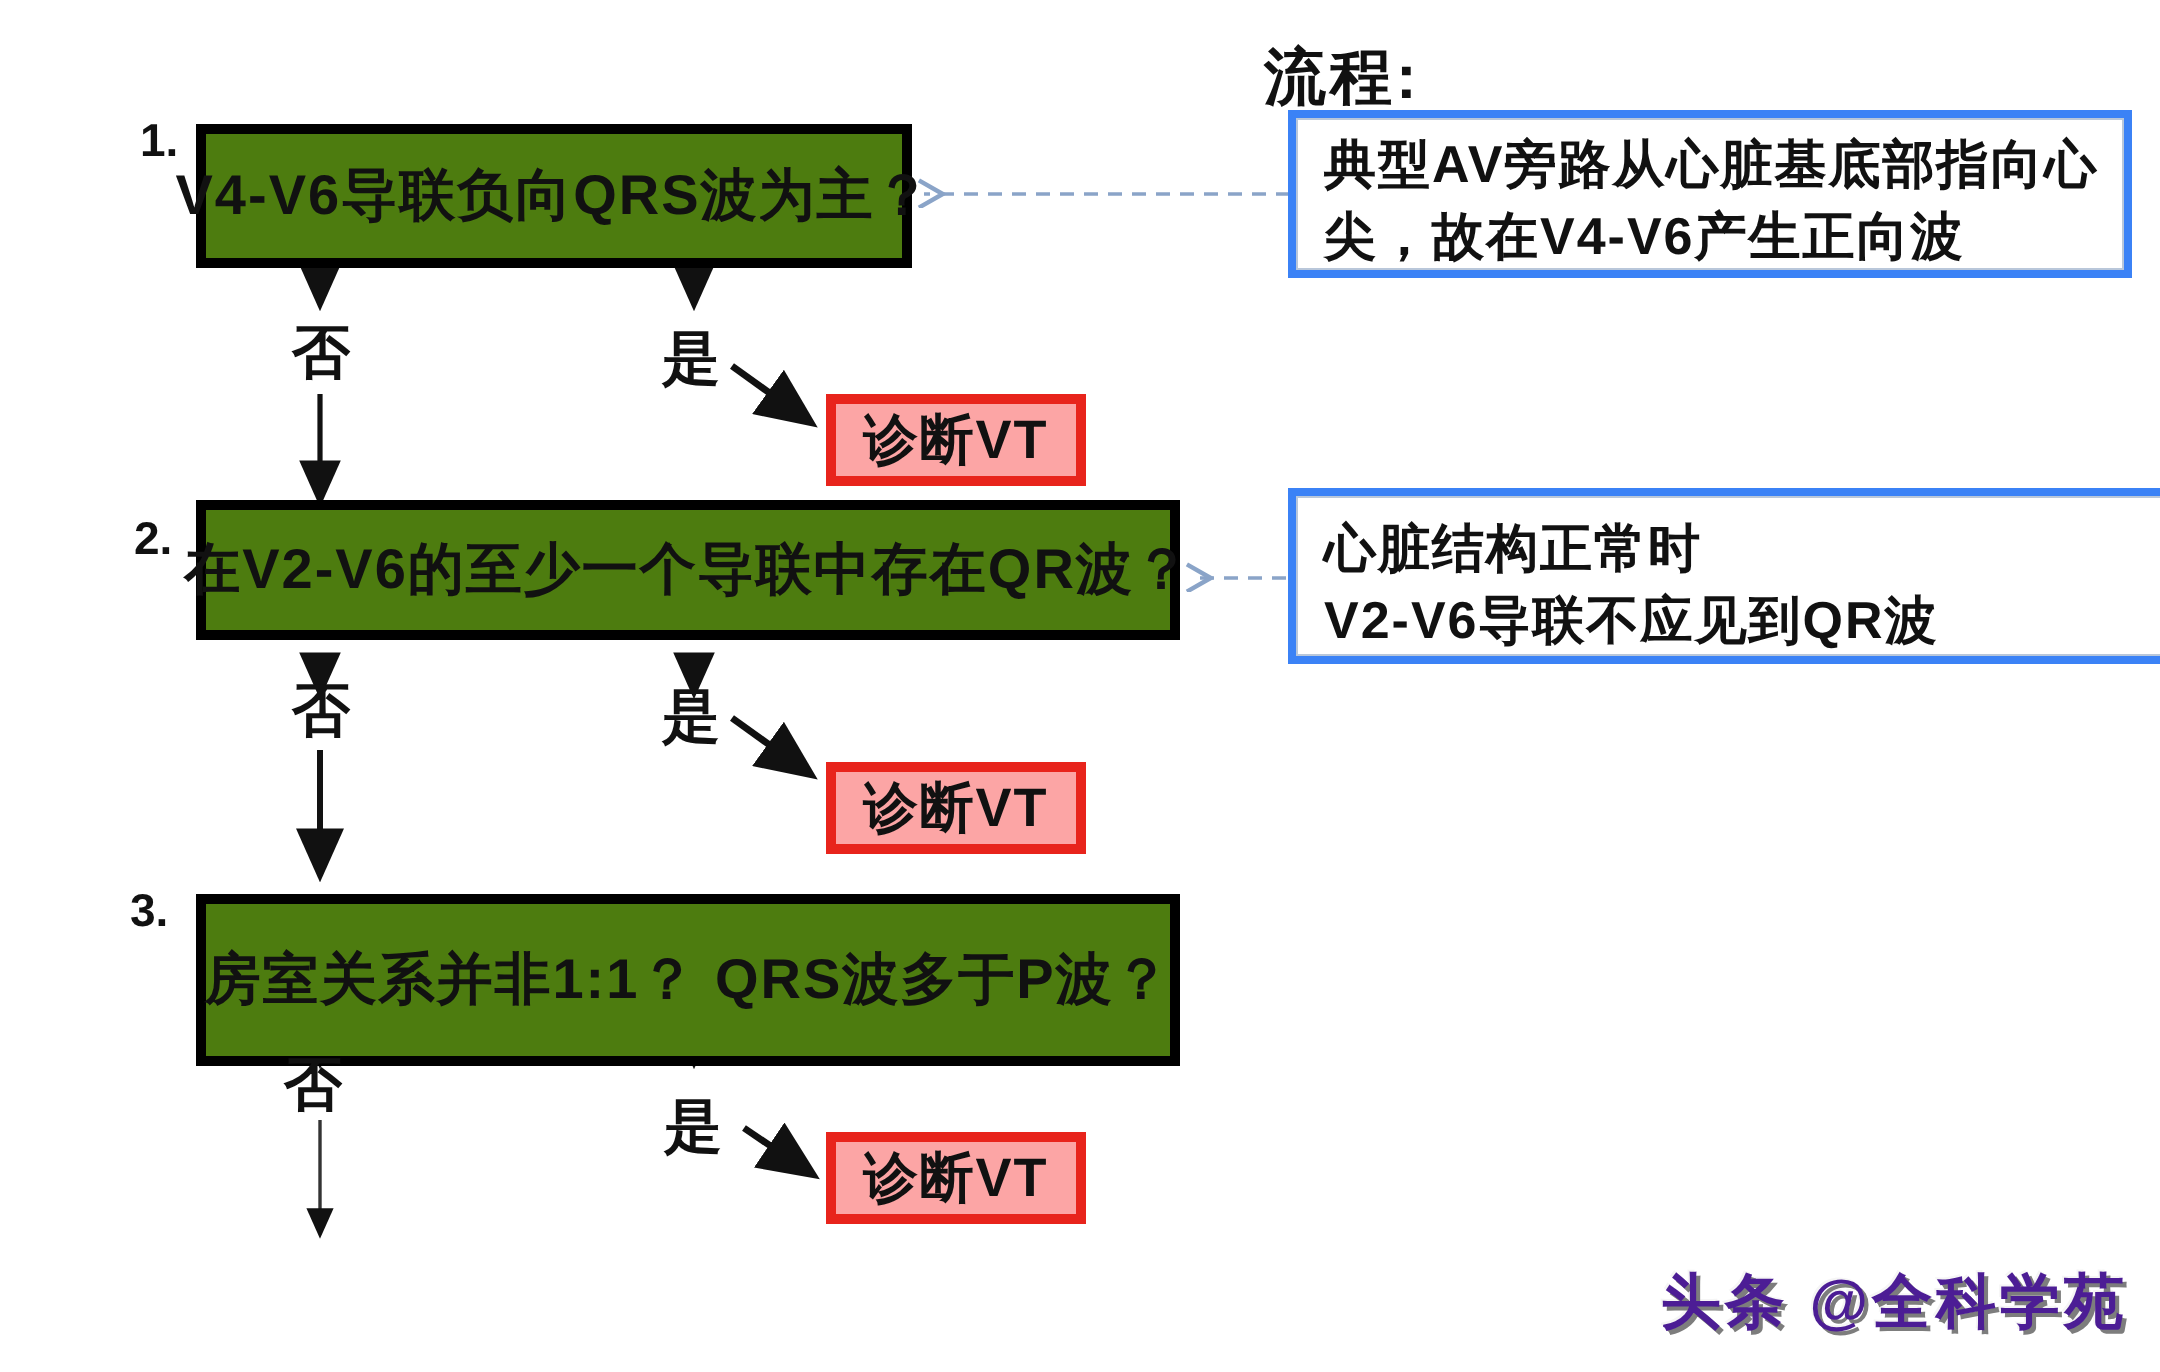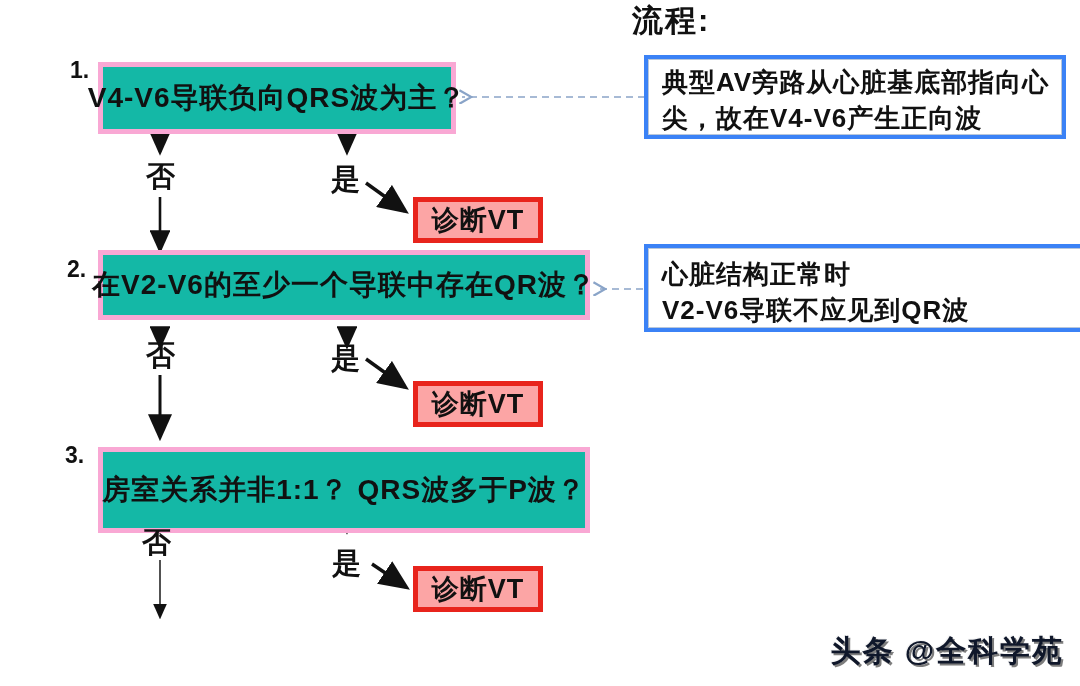--- a/index.html
+++ b/index.html
@@ -7,58 +7,58 @@
     position:relative;
     width:1080px;height:686px;
     background:#ffffff;
     font-family:"Liberation Sans","DejaVu Sans",sans-serif;
     color:#111;
     overflow:hidden;
   }
   .arrows{position:absolute;left:0;top:0;width:1080px;height:686px;}
   .qbox{
     position:absolute;
-    border:5px solid #f9a8d4;
-    background:#14b8a6;
+    border:5px solid #000000;
+    background:#4d7c0f;
     display:flex;align-items:center;justify-content:center;
     font-weight:bold;font-size:28px;letter-spacing:1px;
     box-sizing:border-box;white-space:nowrap;
   }
   .vtbox{
     position:absolute;
     border:5px solid #e8241c;
     background:#fca5a5;
     display:flex;align-items:center;justify-content:center;
     font-weight:bold;font-size:27px;letter-spacing:1px;
     box-sizing:border-box;
   }
   .stepnum{
     position:absolute;font-weight:bold;font-size:23px;color:#111;
   }
   .yn{
     position:absolute;font-weight:bold;font-size:29px;color:#111;
   }
   .heading{
-    position:absolute;left:632px;top:0;
+    position:absolute;left:632px;top:18px;
     font-weight:bold;font-size:31px;letter-spacing:2px;text-align:center;
   }
   .note{
     position:absolute;
     border:4px solid #3b82f6;
     box-shadow:inset 0 0 0 1px #b9c7da;
     background:#ffffff;
     box-sizing:border-box;
     padding:5px 12px 4px 14px;
     font-weight:bold;font-size:26px;line-height:36px;
     letter-spacing:1px;white-space:nowrap;
   }
   .watermark{
     position:absolute;right:16px;top:631px;
     font-weight:bold;font-size:30px;letter-spacing:2px;
-    color:#0f172a;
+    color:#4c1d95;
     text-shadow:2px 2px 0 #7d7d7d,-1px -1px 0 #f5f5f5;
   }
 </style>
 </head>
 <body>
 
 <div class="canvas">
 
   <svg class="arrows" width="1080" height="686" viewBox="0 0 1080 686">
     <defs>

